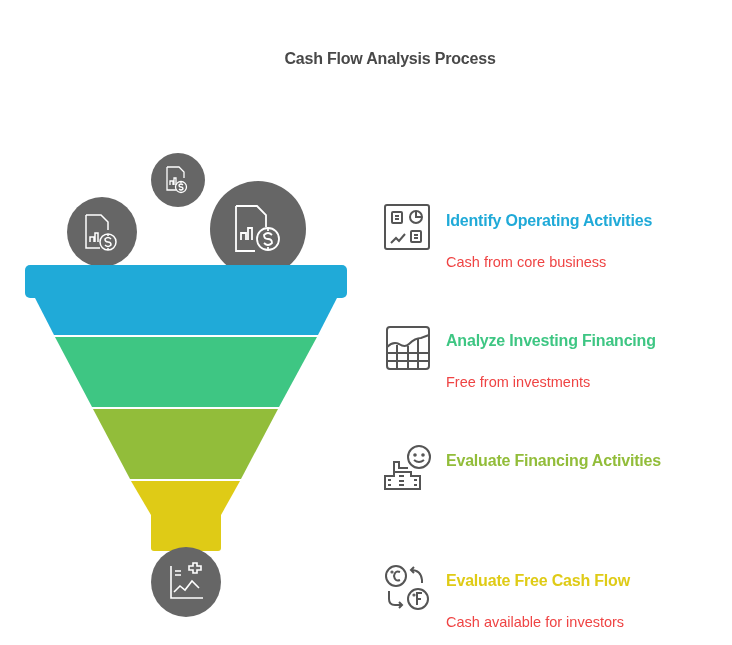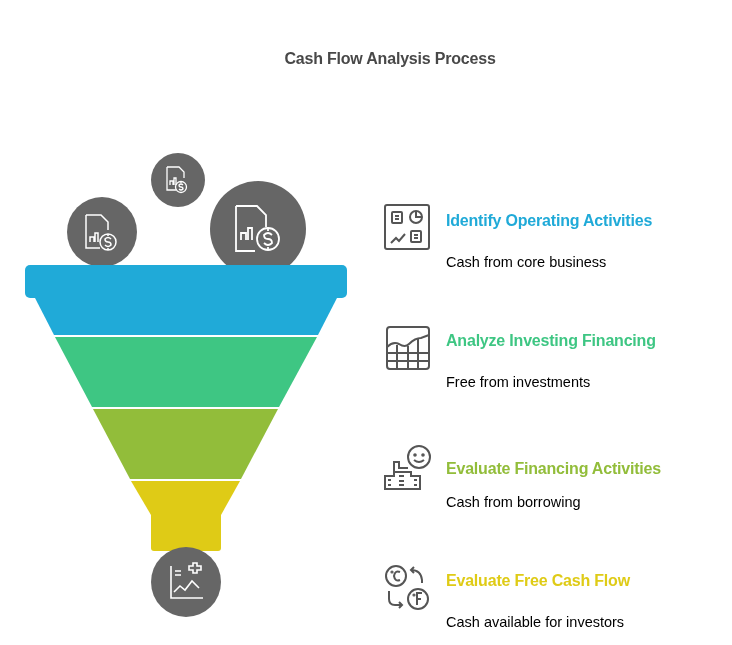--- a/index.html
+++ b/index.html
@@ -5,21 +5,21 @@
   html, body { margin: 0; padding: 0; background: #ffffff; }
   body { width: 732px; height: 645px; position: relative; overflow: hidden;
          font-family: "Liberation Sans", sans-serif; }
   .title { position: absolute; left: 0; top: 50px; width: 732px; text-align: center;
            font-size: 16px; font-weight: bold; color: #484848; letter-spacing: -0.2px; padding-left: 24px; }
   svg.funnel { position: absolute; left: 0; top: 0; }
   .step { position: absolute; left: 383px; width: 349px; height: 90px; }
   .step .icon { position: absolute; left: 0; top: 0; width: 48px; height: 48px; }
   .step .label { position: absolute; left: 63px; top: 8px; font-size: 16px; font-weight: bold;
                  white-space: nowrap; letter-spacing: -0.2px; text-align: center; }
-  .step .desc { position: absolute; left: 63px; top: 50px; font-size: 14.5px; color: #000000;
+  .step .desc { position: absolute; left: 63px; top: 50px; font-size: 14.5px; color: #ef4444;
                 white-space: nowrap; }
 </style>
 </head>
 <body>
 
 <div class="title">Cash Flow Analysis Process</div>
 
 <svg class="funnel" width="732" height="645" viewBox="0 0 732 645">
 
   <g>
@@ -107,22 +107,21 @@
     <g fill="none" stroke="#555555" stroke-width="2">
       <circle cx="36" cy="13" r="11"></circle>
       <circle cx="32" cy="11" r="0.8" fill="#555555"></circle>
       <circle cx="40" cy="11" r="0.8" fill="#555555"></circle>
       <path d="M31 16 q5 4 10 0"></path>
       <path d="M25 24 h-9 v-6 h-5 v10"></path>
       <path d="M2 45 v-13 h9 v-4 h17 v4 h9 v13 z"></path>
       <path d="M5 36 h3 M5 41 h3 M16 32 h5 M16 37 h5 M16 41 h5 M31 36 h3 M31 41 h3"></path>
     </g>
   </svg>
-  <div class="label" style="color:#92bd3a;margin-top:8px;">Evaluate Financing Activities</div>
-  <div class="desc">Cash from borrowing</div>
+  <div class="label" style="color:#92bd3a;">Evaluate Financing Activities</div>
 </div>
 
 <div class="step" style="top:564px;">
   <svg class="icon" viewBox="0 0 48 48">
     <g fill="none" stroke="#555555" stroke-width="2">
       <circle cx="13" cy="12" r="10"></circle>
       <circle cx="35" cy="35" r="10"></circle>
       <circle cx="9" cy="8" r="0.6" fill="#555555"></circle>
       <path d="M17 8 q-5 -2 -6 4 q1 6 6 4"></path>
       <circle cx="31" cy="31" r="0.6" fill="#555555"></circle>

